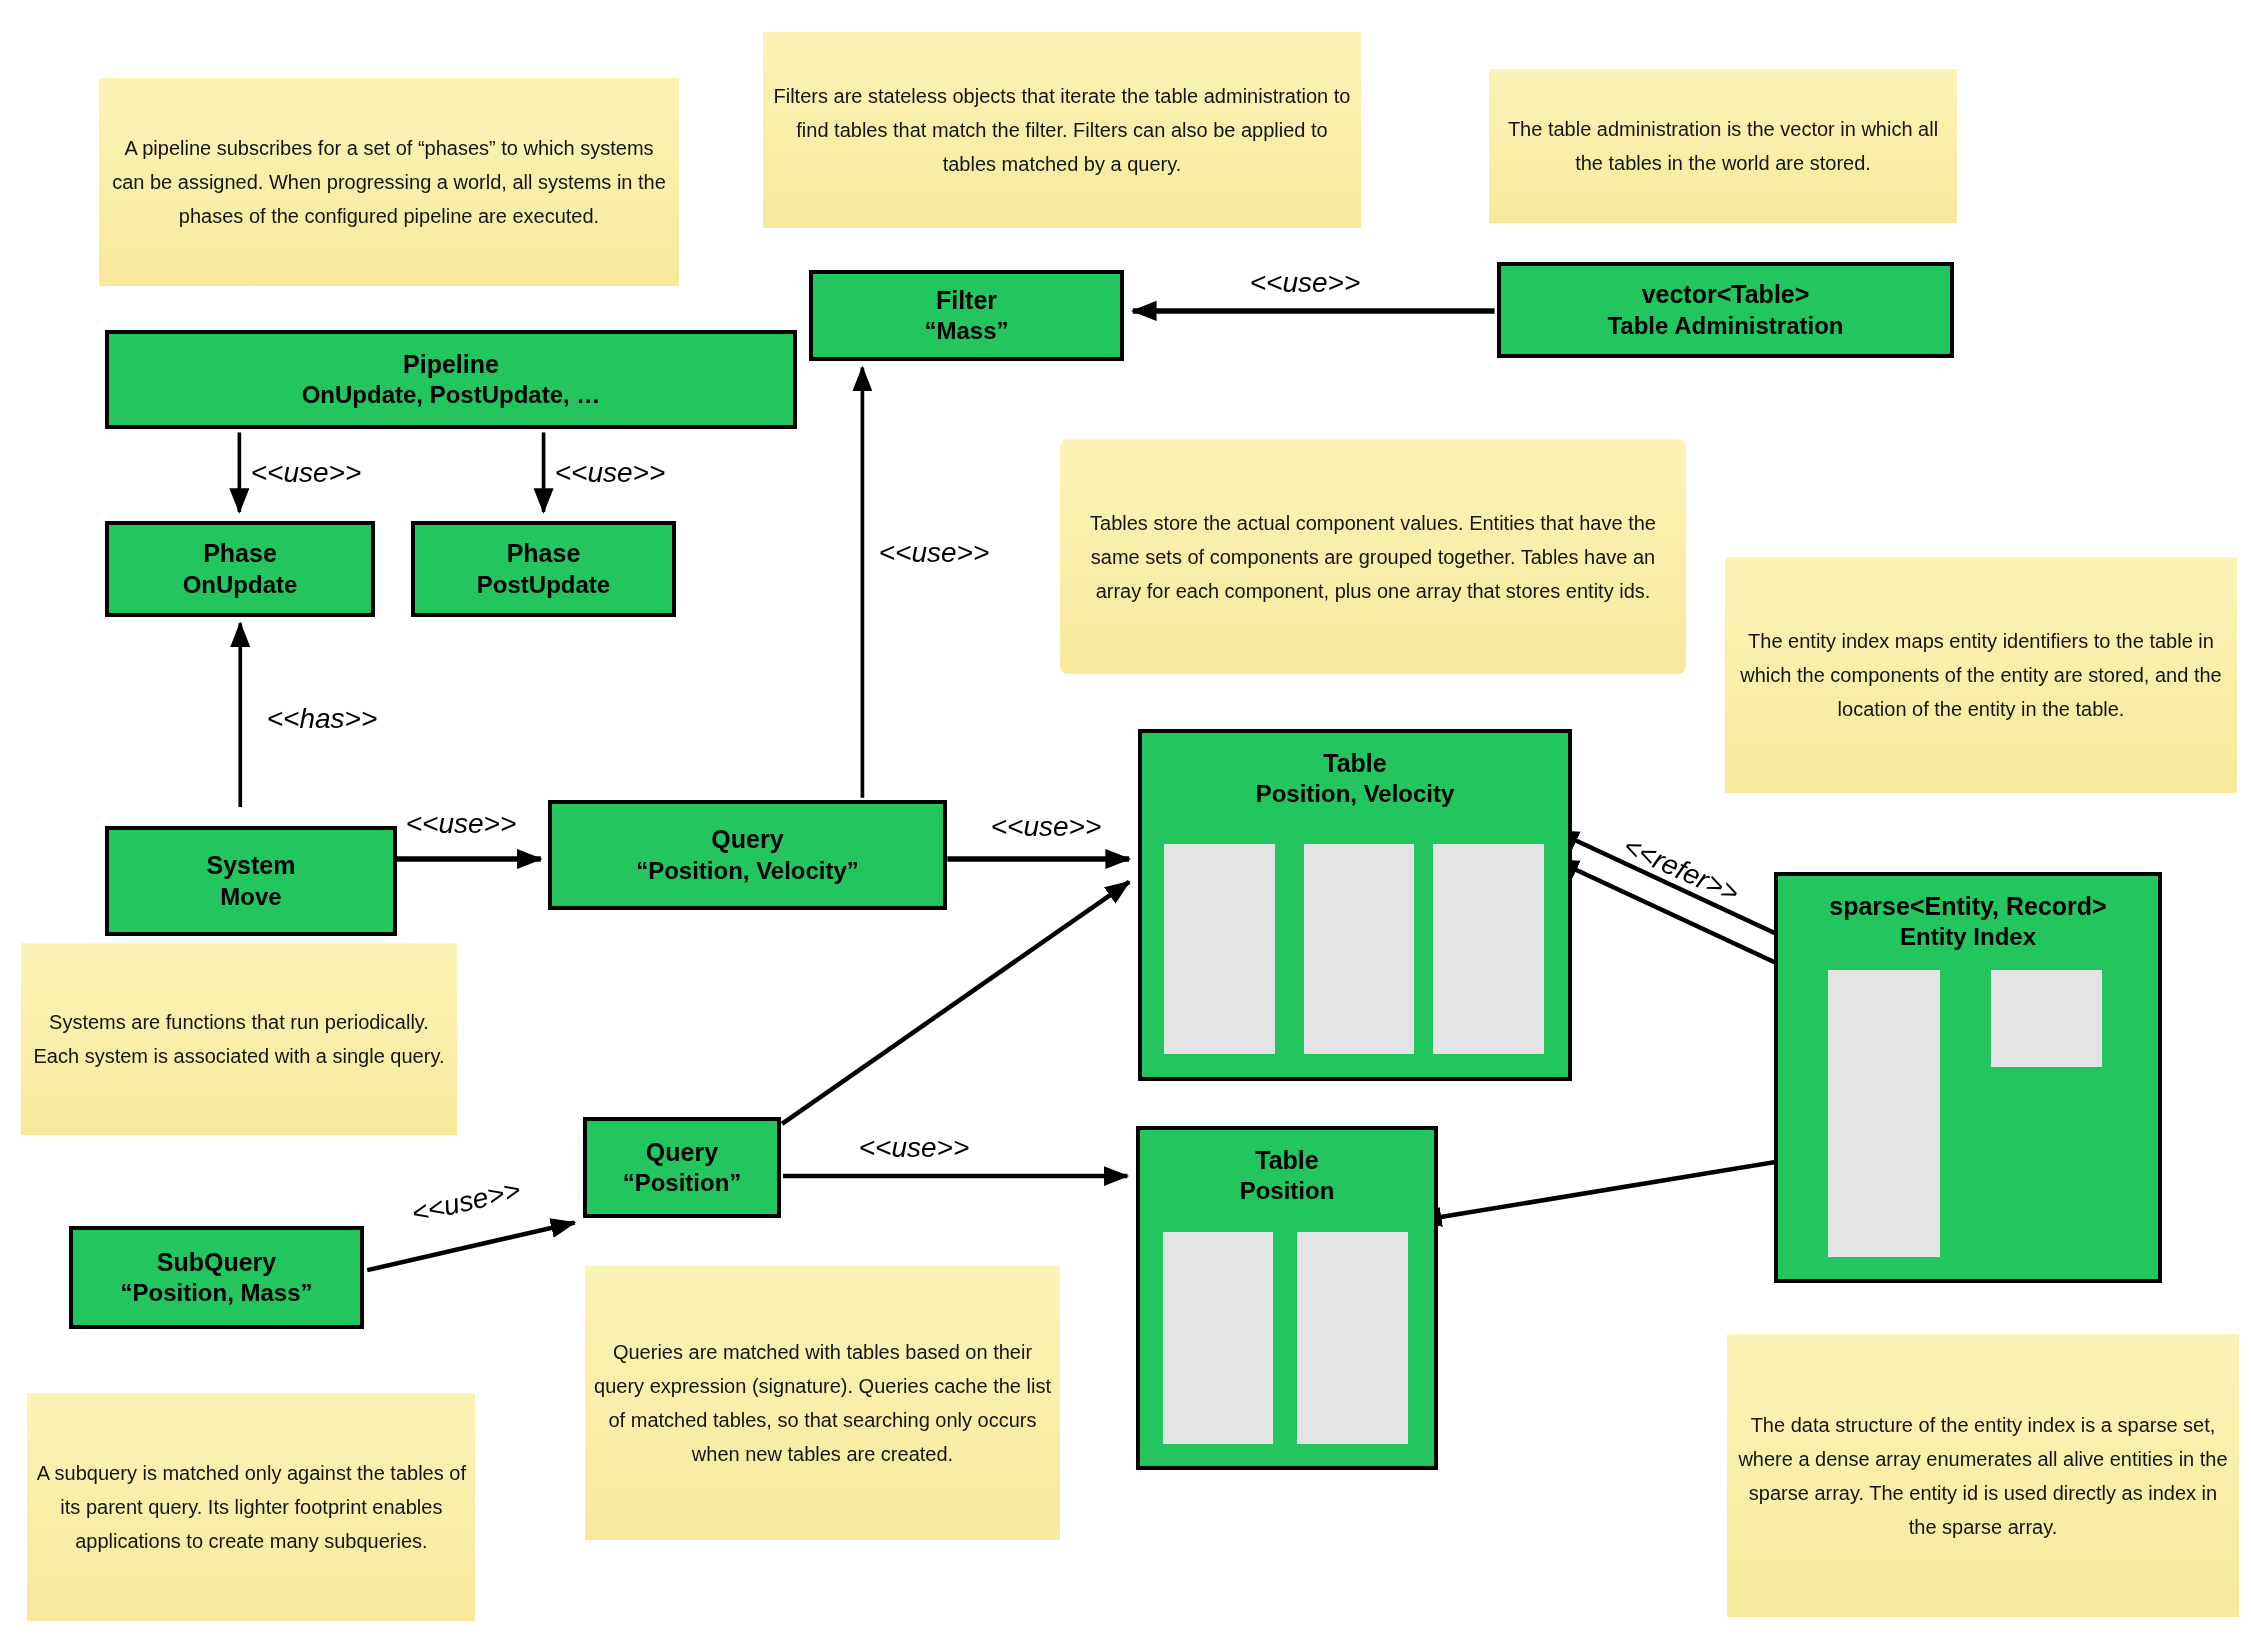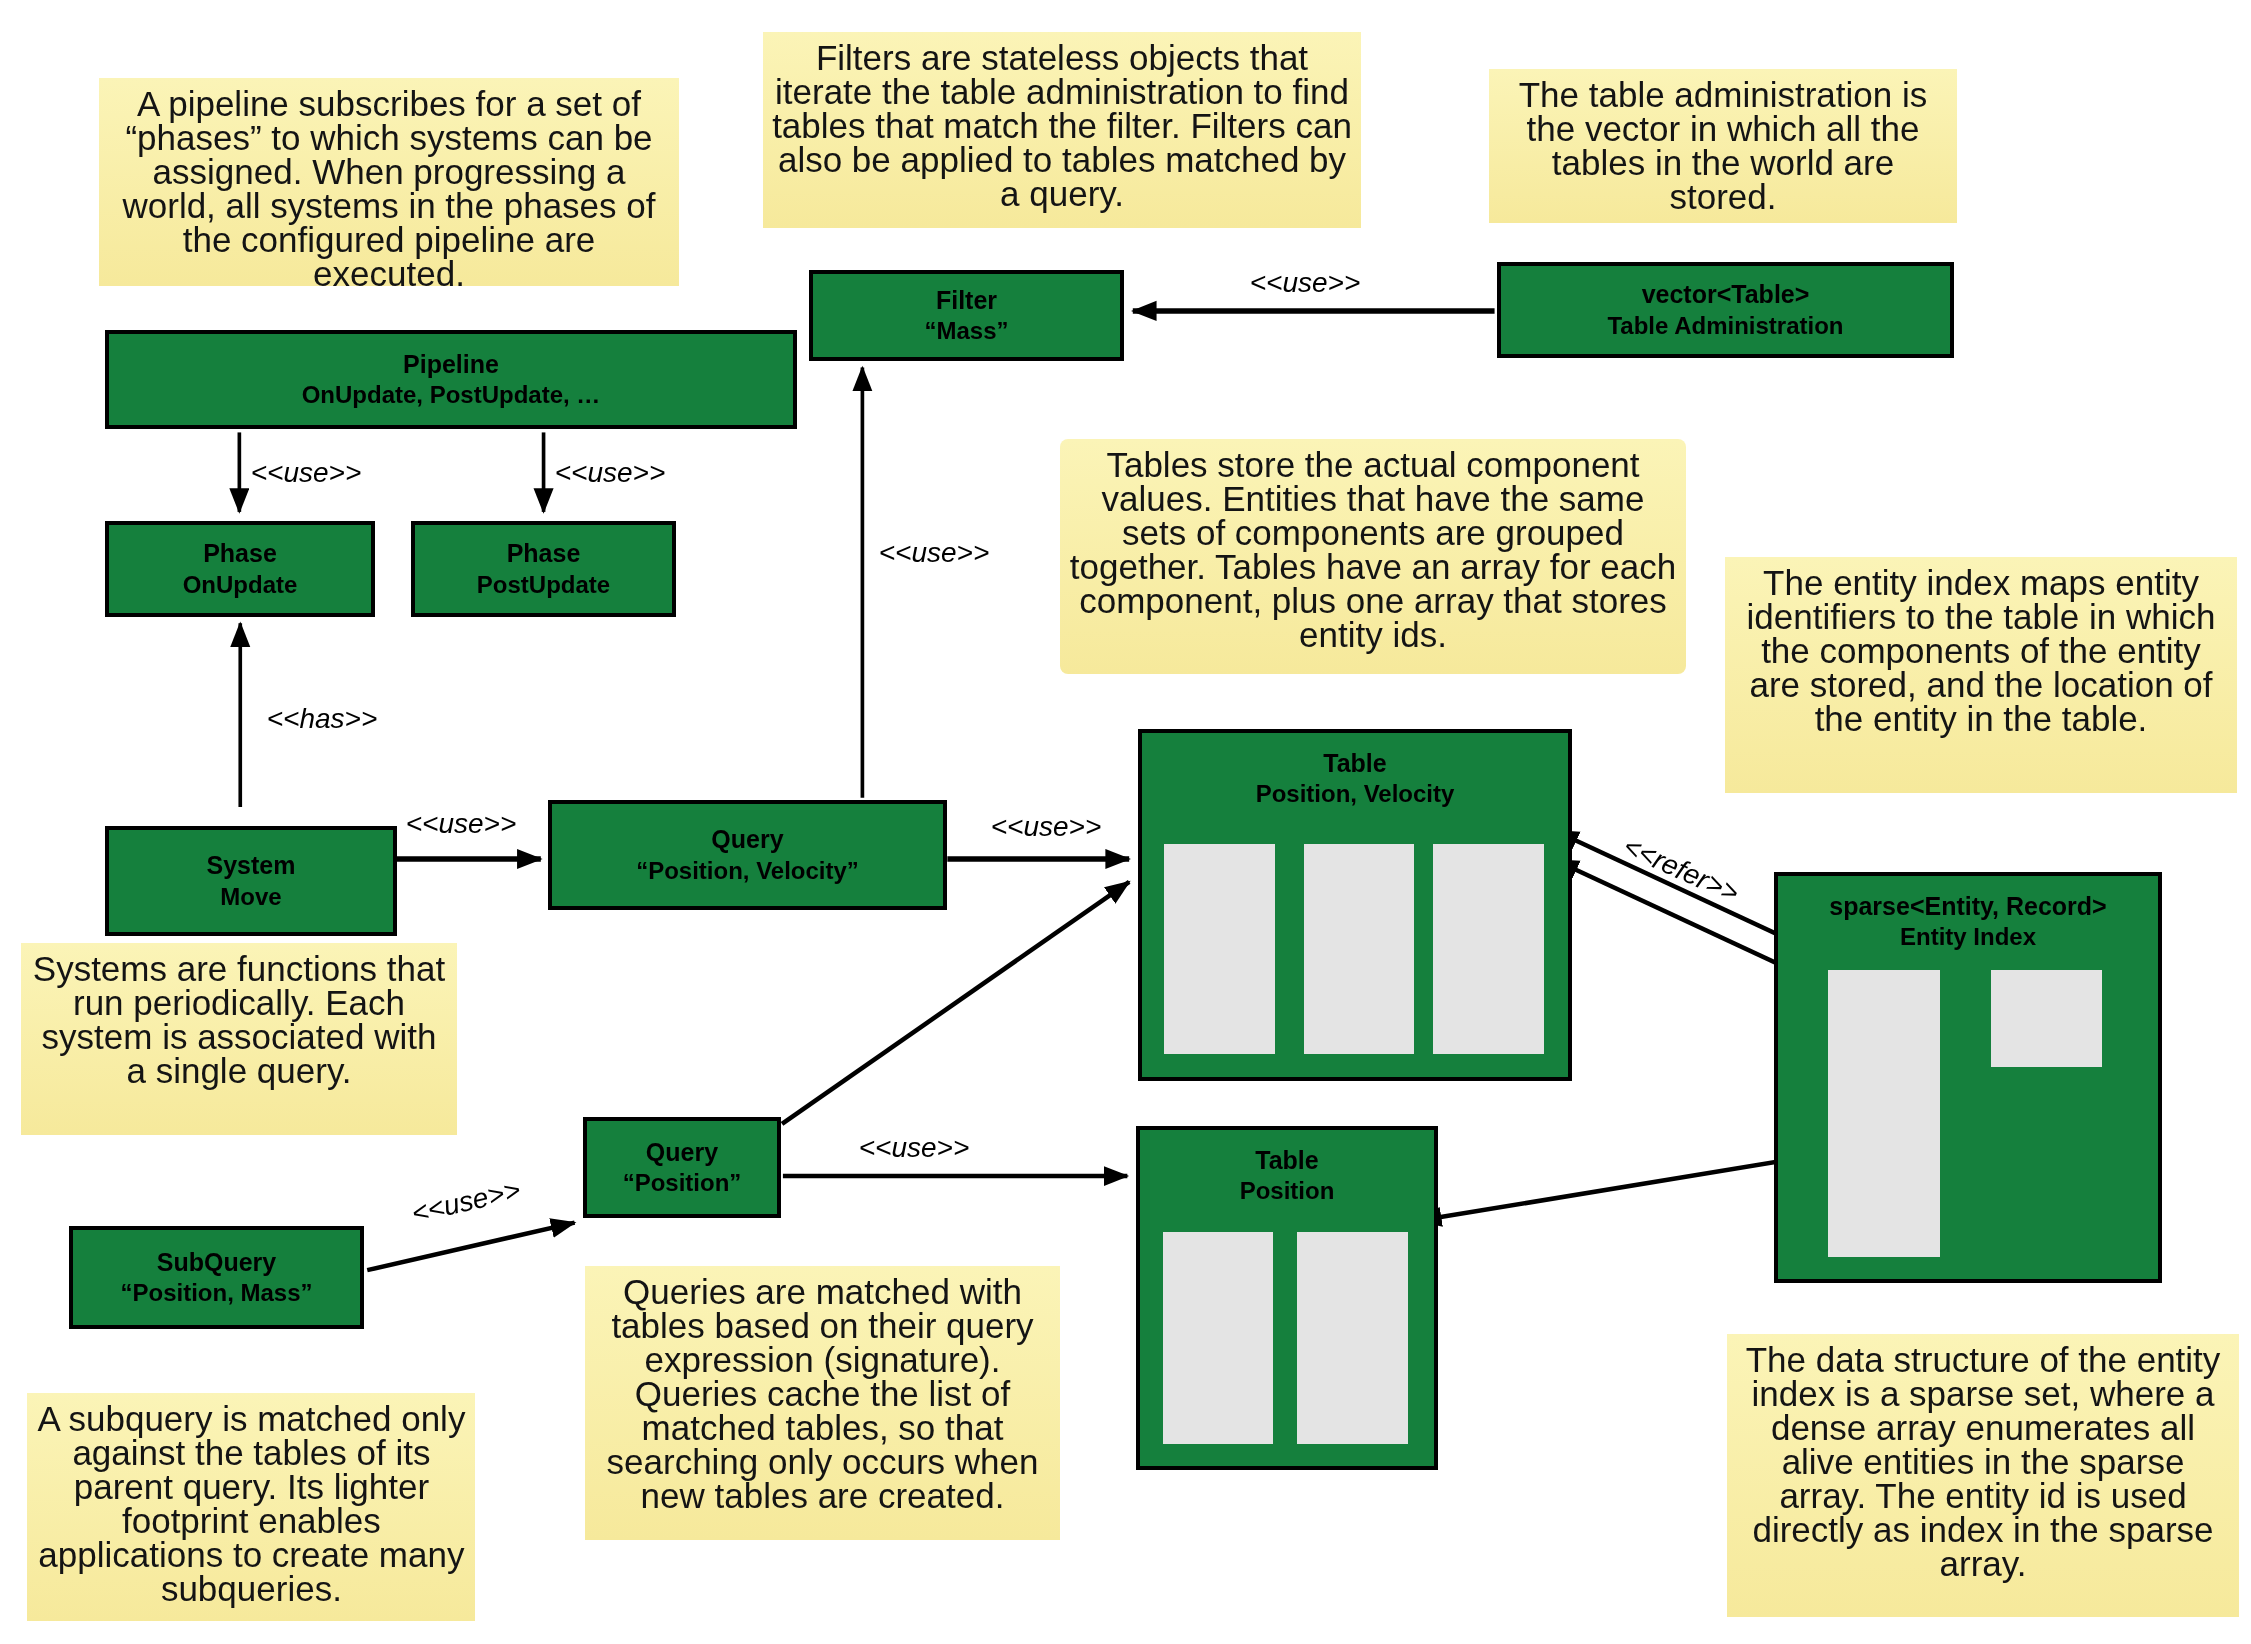--- a/index.html
+++ b/index.html
@@ -1,24 +1,24 @@
 <!DOCTYPE html>
 <html style="font-size:14.6px"><head>
 <meta charset="utf-8">
 <style>
   html,body{margin:0;padding:0;background:#fff;}
   #diagram{position:relative;width:2251px;height:1645px;background:#ffffff;overflow:hidden;
            font-family:"Liberation Sans", sans-serif;color:#000;}
 
   .note{position:absolute;background:linear-gradient(180deg,#fbf4b7 0%,#f6e99b 100%);
-        color:#141414;font-size:35px;line-height:34px;text-align:center;
-        display:flex;align-items:flex-start;justify-content:center;
+        color:#141414;font-size:20px;line-height:34px;text-align:center;
+        display:flex;align-items:center;justify-content:center;
         padding:9.1px 7.3px;box-sizing:border-box;}
 
-  .ubox{position:absolute;background:#15803d;border:4.6px solid #000;box-sizing:border-box;
+  .ubox{position:absolute;background:#22c55e;border:4.6px solid #000;box-sizing:border-box;
         display:flex;flex-direction:column;align-items:center;justify-content:center;
         text-align:center;}
   .ubox .t{font-size:25px;font-weight:bold;line-height:1.25;}
   .ubox .n{font-size:24px;font-weight:bold;line-height:1.25;}
   .tbox{justify-content:flex-start;padding-top:14.6px;margin-top:27px;}
 
   .gray{position:absolute;background:#e4e4e4;}
 
   .glabel{position:absolute;font-size:28px;font-style:italic;white-space:nowrap;
           transform:translate(-50%,-50%);}

